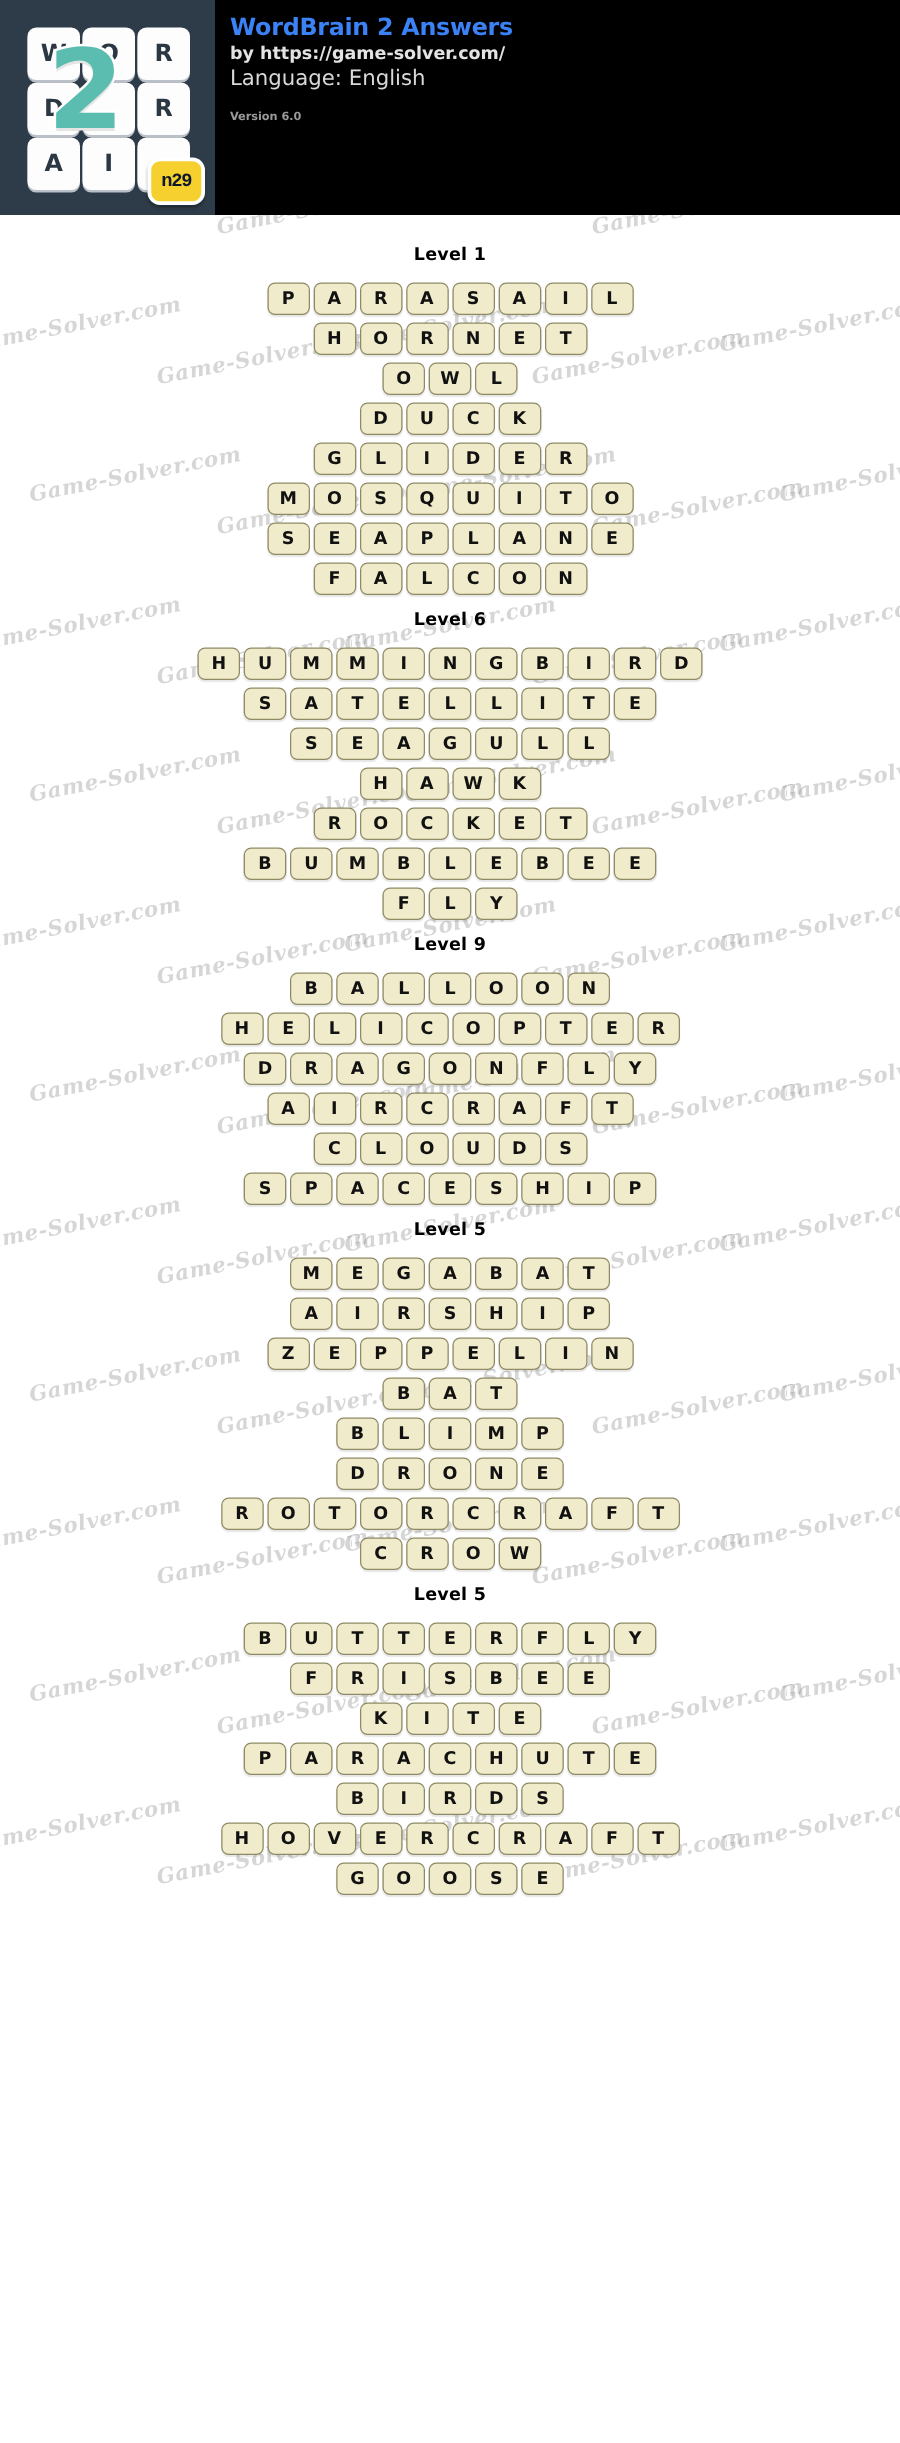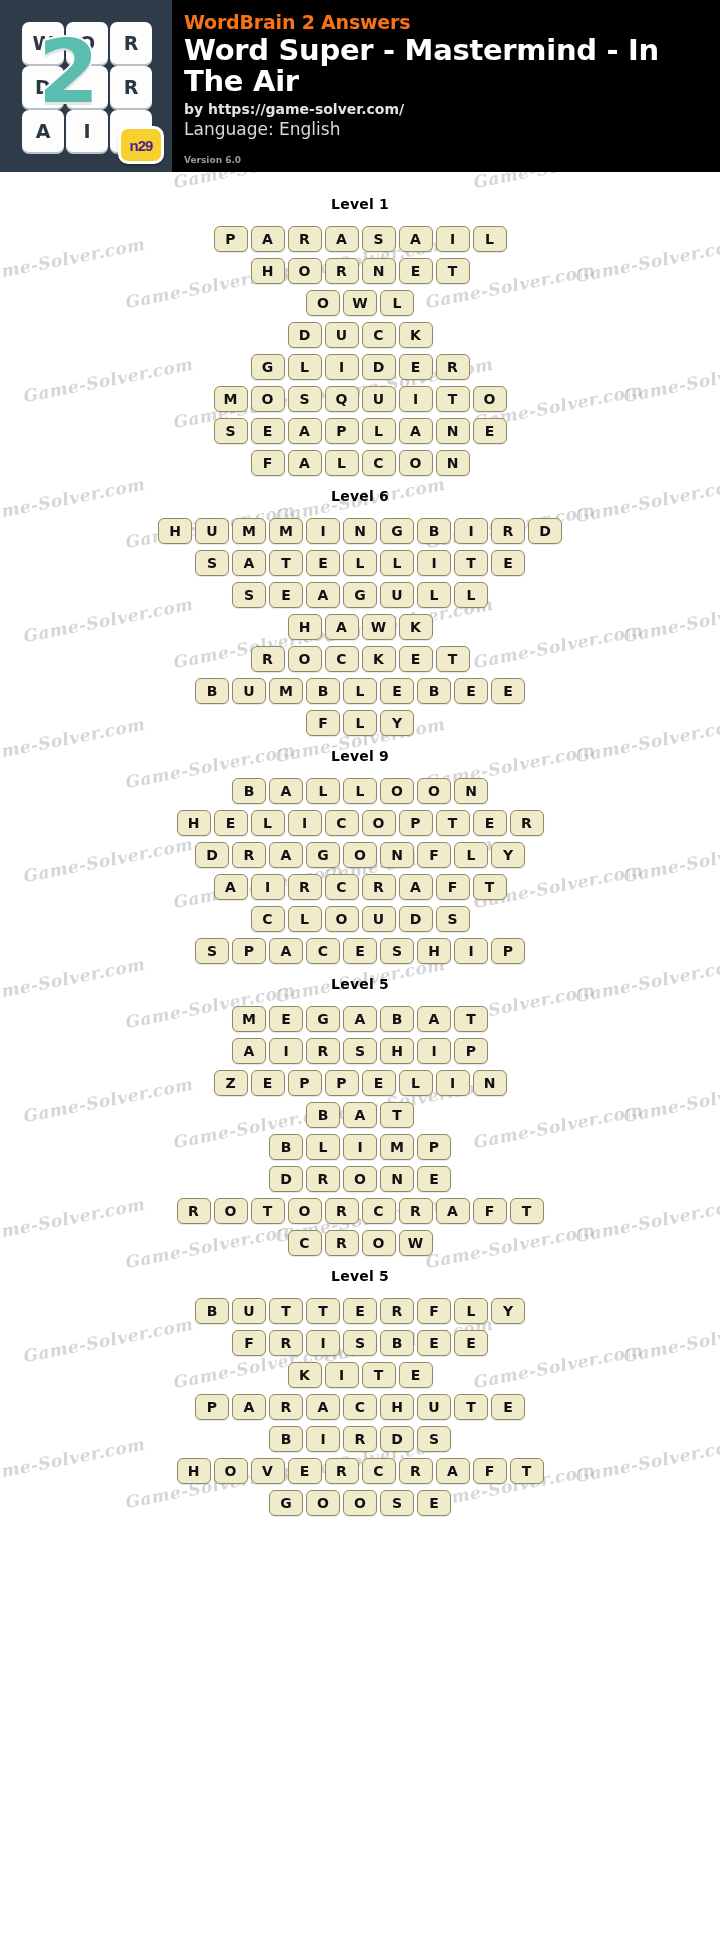--- a/index.html
+++ b/index.html
@@ -91,37 +91,37 @@
   #logo-badge {
     position: absolute;
     right: 8px; bottom: 8px;
     width: 46px; height: 38px;
     background: #f5d02e;
     border: 3px solid #ffffff;
     border-radius: 10px;
     display: flex;
     align-items: center;
     justify-content: center;
-    font-family: Liberation Sans, sans-serif;
+    font-family: Liberation Mono, monospace;
     font-weight: bold;
     font-size: 15px;
-    color: #4c1d95;
+    color: #0f172a;
     box-shadow: 0 2px 2px rgba(0,0,0,0.25);
     z-index: 4;
     letter-spacing: -1px;
   }
 
   #header-text {
     padding: 8px 8px 0 12px;
     position: relative;
     z-index: 2;
     flex: 1 1 auto;
   }
   #site-title {
-    color: #f97316;
+    color: #3b82f6;
     font-weight: bold;
     font-size: 19px;
     line-height: 24px;
     margin: 2px 0 1px 0;
     letter-spacing: -0.2px;
   }
   #page-title {
     color: #ffffff;
     font-weight: bold;
     font-size: 29px;
@@ -302,21 +302,20 @@
       <div class="logo-key">A</div>
       <div class="logo-key">I</div>
       <div class="logo-key"></div>
     </div>
     <div id="logo-two">2</div>
     <div id="logo-badge">n29</div>
   </div>
 
   <div id="header-text">
     <div id="site-title">WordBrain 2 Answers</div>
-    <div id="page-title">Word Super - Mastermind - In The Air</div>
     <div id="byline">by https://game-solver.com/</div>
     <div id="language-line">Language: English</div>
     <div id="version-line">Version 6.0</div>
   </div>
 
 </div>
 
 <div id="main">
     <div class="level-block">
       <div class="level-title">Level 1</div>

